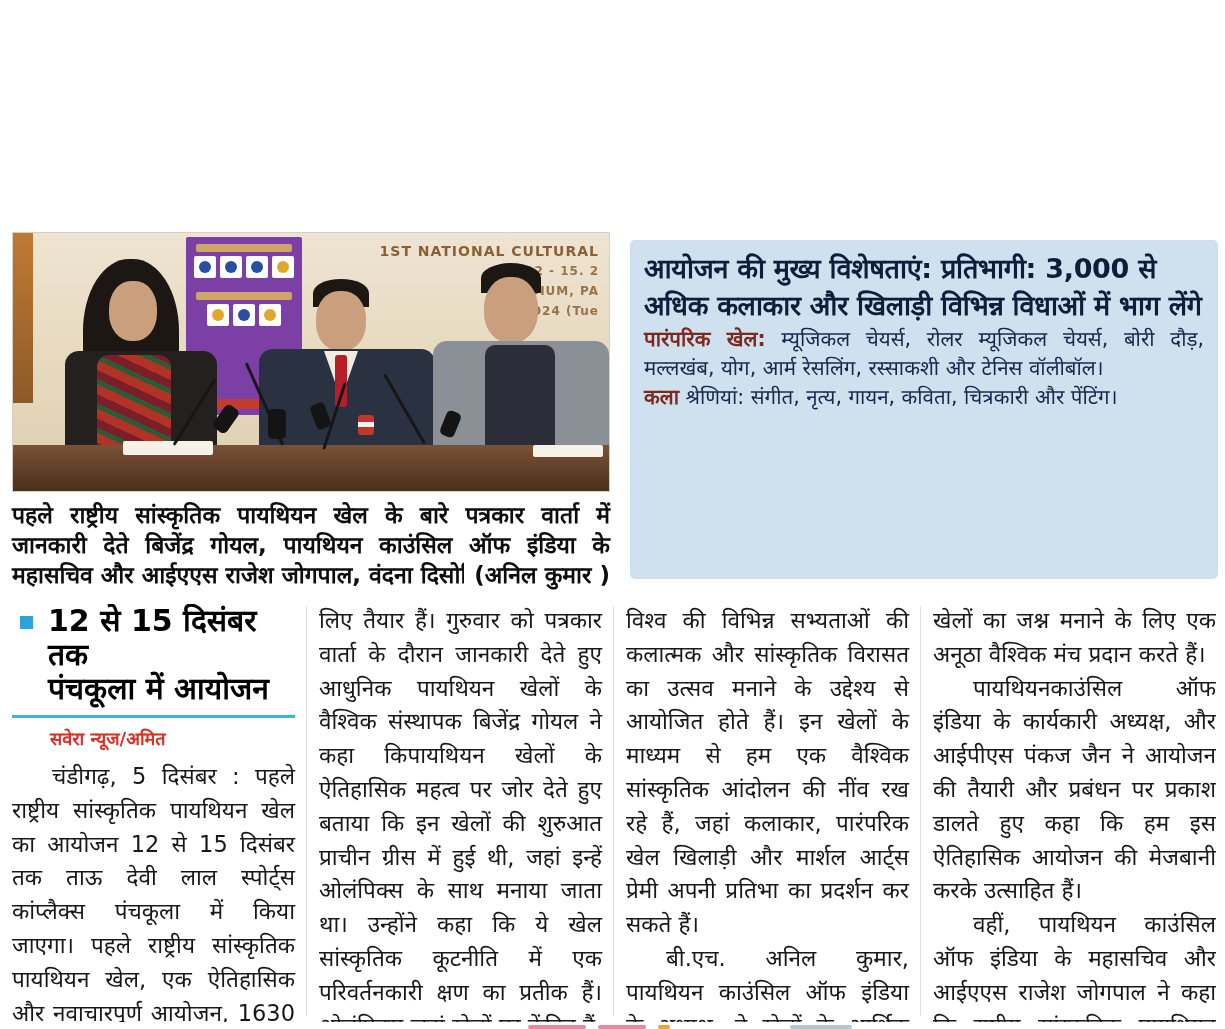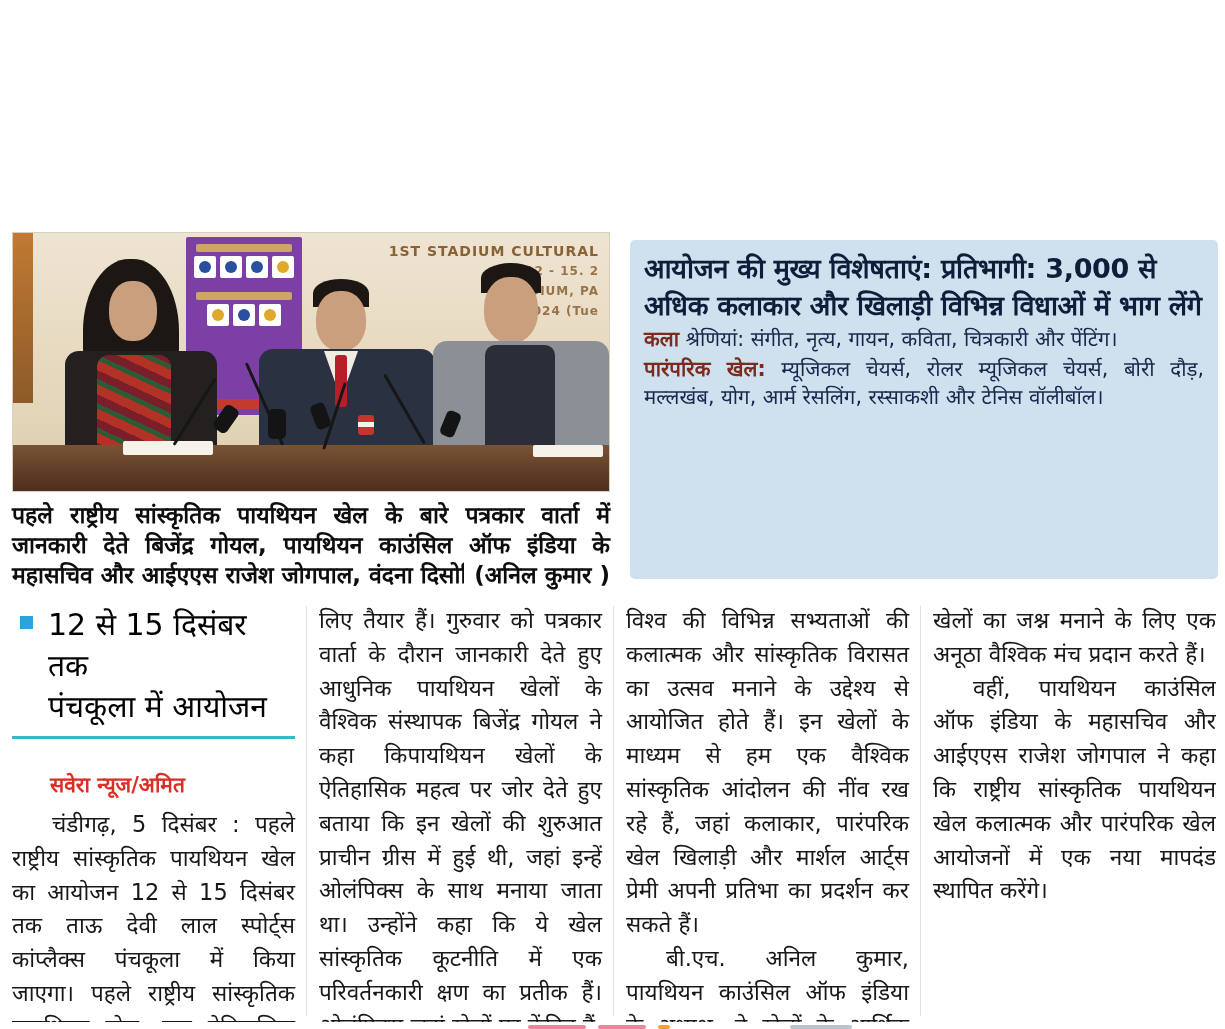--- a/index.html
+++ b/index.html
@@ -78,25 +78,25 @@
   
   .cols {
     position:absolute; top:604px; left:12px; width:1204px; height:418px;
     display:grid; grid-template-columns:repeat(4,1fr); column-gap:24px; overflow:hidden;
   }
   .divider { position:absolute; top:606px; width:1px; height:410px; background:#e0e0e0; }
   .body-text {
     font-size:22.5px; line-height:33.8px; color:#181818; text-align:justify;
   }
   .body-text p.indent { text-indent:40px; }
-  .subhead { position:relative; padding-left:36px; font-size:30px; line-height:41px;
-    font-weight:400; color:#000; }
+  .subhead { position:relative; padding-left:36px; font-size:30px; line-height:34px;
+    font-weight:700; color:#000; }
   .bullet { position:absolute; left:8px; top:12px; width:13px; height:13px; background:#2da3dc; }
   .teal-rule { margin-top:9px; height:3px; background:#3ab7cd; }
-  .byline { margin:31px 0 10px 38px; font-size:21px; font-weight:700; color:#d93025; }
+  .byline { margin:8px 0 10px 38px; font-size:18px; font-weight:700; color:#d93025; }
   
   .sliver { position:absolute; bottom:0; height:4px; border-radius:2px; }
   .sl-pink { background:#e887a0; }
   .sl-orange { background:#f0a23a; }
   .sl-gray { background:#b9c4cc; }
 </style>
 </head>
 <body>
 
 <div class="page">
@@ -118,21 +118,21 @@
       <div class="b-label" style="margin-top:14px"></div>
       <div class="logo-row">
         <div class="logo-sq alt"></div>
         <div class="logo-sq"></div>
         <div class="logo-sq alt"></div>
       </div>
       <div class="b-red"></div>
     </div>
 
     <div class="photo-bannertext">
-      <div class="t1">1ST STADIUM CULTURAL</div>
+      <div class="t1">1ST NATIONAL CULTURAL</div>
       <div class="t2">12 - 15. 2</div>
       <div class="t2">STADIUM, PA</div>
       <div class="t2">2024 (Tue</div>
     </div>
 
     <div class="person">
       <div class="hair" style="left:70px;top:26px;width:96px;height:150px;border-radius:48% 48% 40% 40%;"></div>
       <div class="face" style="left:96px;top:48px;width:48px;height:60px;"></div>
       <div class="torso" style="left:52px;top:118px;width:152px;height:122px;background:#23201f;"></div>
       <div class="scarf" style="left:84px;top:122px;"></div>
@@ -167,22 +167,22 @@
     <div class="mic-head" style="left:430px;bottom:54px;width:15px;height:26px;transform:rotate(22deg);"></div>
   </div>
 
   <div class="caption-wrap">
     <div class="caption">पहले राष्ट्रीय सांस्कृतिक पायथियन खेल के बारे पत्रकार वार्ता में जानकारी देते बिजेंद्र गोयल, पायथियन काउंसिल ऑफ इंडिया के महासचिव और आईएएस राजेश जोगपाल, वंदना दिसोदिया।</div>
     <div class="credit">(अनिल कुमार )</div>
   </div>
 
   <div class="features">
     <div class="features-heading">आयोजन की मुख्य विशेषताएं: प्रतिभागी: 3,000 से अधिक कलाकार और खिलाड़ी विभिन्न विधाओं में भाग लेंगे</div>
+    <p class="feature-item"><span class="feature-label">पारंपरिक खेल:</span><span> म्यूजिकल चेयर्स, रोलर म्यूजिकल चेयर्स, बोरी दौड़, मल्लखंब, योग, आर्म रेसलिंग, रस्साकशी और टेनिस वॉलीबॉल।</span></p>
     <p class="feature-item"><span class="feature-label">कला</span><span> श्रेणियां: संगीत, नृत्य, गायन, कविता, चित्रकारी और पेंटिंग।</span></p>
-    <p class="feature-item"><span class="feature-label">पारंपरिक खेल:</span><span> म्यूजिकल चेयर्स, रोलर म्यूजिकल चेयर्स, बोरी दौड़, मल्लखंब, योग, आर्म रेसलिंग, रस्साकशी और टेनिस वॉलीबॉल।</span></p>
   </div>
 
   <div class="divider" style="left:306px"></div>
   <div class="divider" style="left:613px"></div>
   <div class="divider" style="left:920px"></div>
 
   <div class="cols">
 
     <div class="col">
       <div class="subhead">
@@ -201,20 +201,21 @@
       <p>लिए तैयार हैं। गुरुवार को पत्रकार वार्ता के दौरान जानकारी देते हुए आधुनिक पायथियन खेलों के वैश्विक संस्थापक बिजेंद्र गोयल ने कहा किपायथियन खेलों के ऐतिहासिक महत्व पर जोर देते हुए बताया कि इन खेलों की शुरुआत प्राचीन ग्रीस में हुई थी, जहां इन्हें ओलंपिक्स के साथ मनाया जाता था। उन्होंने कहा कि ये खेल सांस्कृतिक कूटनीति में एक परिवर्तनकारी क्षण का प्रतीक हैं। ओलंपिक्स जहां खेलों पर केंद्रित हैं, वहीं पायथियन खेल</p>
     </div>
 
     <div class="col body-text">
       <p>विश्व की विभिन्न सभ्यताओं की कलात्मक और सांस्कृतिक विरासत का उत्सव मनाने के उद्देश्य से आयोजित होते हैं। इन खेलों के माध्यम से हम एक वैश्विक सांस्कृतिक आंदोलन की नींव रख रहे हैं, जहां कलाकार, पारंपरिक खेल खिलाड़ी और मार्शल आर्ट्स प्रेमी अपनी प्रतिभा का प्रदर्शन कर सकते हैं।</p>
       <p class="indent">बी.एच. अनिल कुमार, पायथियन काउंसिल ऑफ इंडिया के अध्यक्ष, ने खेलों के आर्थिक और सांस्कृतिक प्रभाव को उजागर करते हुए कहा कि आधुनिक पायथियन खेल कला, संस्कृति और पारंपरिक</p>
     </div>
 
     <div class="col body-text">
       <p>खेलों का जश्न मनाने के लिए एक अनूठा वैश्विक मंच प्रदान करते हैं।</p>
+      <p class="indent">पायथियनकाउंसिल ऑफ इंडिया के कार्यकारी अध्यक्ष, और आईपीएस पंकज जैन ने आयोजन की तैयारी और प्रबंधन पर प्रकाश डालते हुए कहा कि हम इस ऐतिहासिक आयोजन की मेजबानी करके उत्साहित हैं।</p>
       <p class="indent">वहीं, पायथियन काउंसिल ऑफ इंडिया के महासचिव और आईएएस राजेश जोगपाल ने कहा कि राष्ट्रीय सांस्कृतिक पायथियन खेल कलात्मक और पारंपरिक खेल आयोजनों में एक नया मापदंड स्थापित करेंगे।</p>
     </div>
 
   </div>
 
   <div class="sliver sl-pink" style="left:528px;width:58px;"></div>
   <div class="sliver sl-pink" style="left:598px;width:48px;"></div>
   <div class="sliver sl-orange" style="left:658px;width:12px;"></div>
   <div class="sliver sl-gray" style="left:790px;width:62px;"></div>
 

